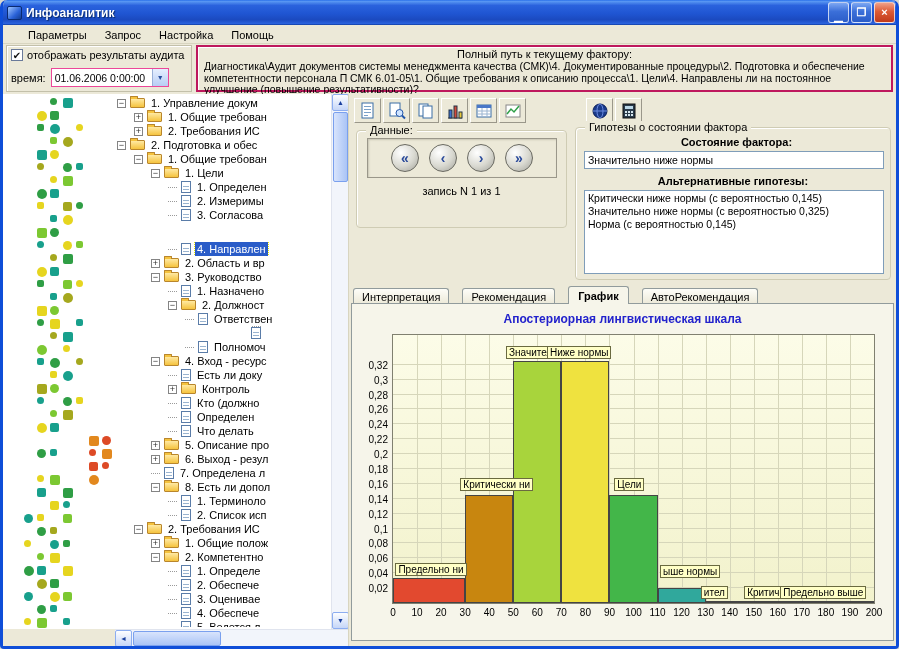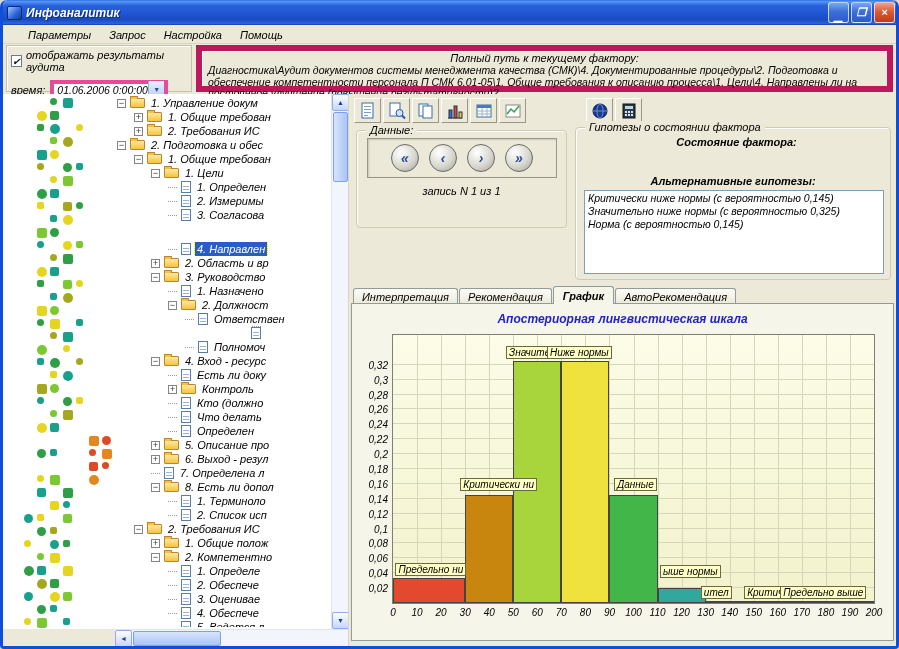--- a/index.html
+++ b/index.html
@@ -1,19 +1,19 @@
 <!DOCTYPE html>
 <html><head>
 <meta charset="utf-8">
 <style>
   html,body{margin:0;padding:0;width:899px;height:649px;overflow:hidden;background:#d8d8d0;}
   *{box-sizing:border-box;}
   .window{position:absolute;left:0;top:0;width:899px;height:649px;
     border:3px solid #0f4ed8;border-top:none;border-radius:7px 7px 4px 4px;
-    background:#ece9d8;font-family:"Liberation Sans",sans-serif;font-size:11px;color:#000;overflow:hidden;font-style:italic;}
+    background:#ece9d8;font-family:"Liberation Sans",sans-serif;font-size:11px;color:#000;overflow:hidden;}
   
   .titlebar{position:absolute;left:-3px;top:0;width:899px;height:25px;
     background:linear-gradient(180deg,#2a70ea 0%,#5795f2 6%,#2a62dd 22%,#1f55d2 55%,#1b4ac0 78%,#2a62dd 94%,#0f3ca0 100%);
     border-radius:7px 7px 0 0;display:flex;align-items:center;padding:0 4px;}
   .app-icon{width:15px;height:14px;margin:0 4px 0 3px;border-radius:2px;
     background:linear-gradient(135deg,#9ec6ff,#2a62d8 60%,#123c90);border:1px solid #0a2a70;}
   .title-text{color:#fff;font-weight:bold;font-size:12px;text-shadow:1px 1px 1px #0a2a6a;flex:1;}
   .winbtns{display:flex;gap:2px;}
   .wbtn{width:21px;height:21px;border-radius:3px;border:1px solid rgba(255,255,255,.7);
     background:linear-gradient(180deg,#7da7f2,#3b6fd9 45%,#2a5cc8);color:#fff;
@@ -24,26 +24,26 @@
   .menubar{position:absolute;left:0;top:25px;width:893px;height:19px;background:#ece9d8;
     border-bottom:1px solid #d8d5c0;display:flex;align-items:flex-end;padding-left:16px;}
   .menu-item{padding:2px 9px;cursor:default;}
   
   .auditbar{position:absolute;left:0;top:44px;width:893px;height:50px;background:#ece9d8;}
   .audit-left{position:absolute;left:3px;top:1px;width:186px;height:47px;
     border:1px solid #c3c0aa;box-shadow:inset 1px 1px 0 #fff;padding:3px 4px;}
   .cb-row{display:flex;align-items:center;gap:4px;}
   .cb{width:12px;height:12px;border:1px solid #6a7a9a;background:#fff;font-size:10px;line-height:11px;text-align:center;color:#111;}
   .time-row{display:flex;align-items:center;gap:5px;margin-top:7px;}
-  .combo{display:inline-flex;width:118px;height:19px;border:4px solid #ec4899;background:#fff;align-items:center;}
+  .combo{display:inline-flex;width:118px;height:19px;border:1px solid #ec4899;background:#fff;align-items:center;}
   .combo-text{flex:1;padding:0 3px;font-size:10.5px;white-space:nowrap;overflow:hidden;}
   .combo-btn{width:16px;height:17px;background:linear-gradient(180deg,#e6efff,#b8cdf4);border-left:1px solid #9ab0d8;
     color:#2a4f9e;font-size:7px;line-height:17px;text-align:center;}
   .path-box{position:absolute;left:193px;top:1px;width:697px;height:47px;
-    border:6px solid #be185d;box-shadow:inset 1px 1px 0 #fff;padding:1px 6px;}
+    border:2px solid #be185d;box-shadow:inset 1px 1px 0 #fff;padding:1px 6px;}
   .path-label{text-align:center;font-size:11px;margin-bottom:1px;}
   .path-text{font-size:10.5px;line-height:11.5px;}
   
   .main{position:absolute;left:0;top:94px;width:893px;height:552px;}
   .left-white{position:absolute;left:0;top:0;width:345px;height:552px;background:#fff;}
   .dots{position:absolute;left:0;top:0;width:112px;height:535px;overflow:hidden;}
   .dot{position:absolute;}
   .corner-strip{position:absolute;left:0;bottom:0;width:112px;height:17px;background:#ece9d8;}
   .tree{position:absolute;left:112px;top:2px;width:216px;height:531px;overflow:hidden;}
   .trow{height:14px;line-height:14px;white-space:nowrap;display:flex;align-items:center;overflow:hidden;}
@@ -88,21 +88,21 @@
   .time-text{position:absolute;left:0;top:72px;width:100%;text-align:center;}
   .g-hyp{left:226px;top:33px;width:316px;height:153px;}
   .hyp-label{position:absolute;width:100%;text-align:center;font-weight:bold;}
   .lbl-state{top:8px;padding-left:7px;}
   .hyp-state{position:absolute;left:8px;top:23px;width:300px;height:18px;background:#fff;border:1px solid #7f9db9;
     padding:2px 3px;font-size:10.5px;}
   .lbl-alt{top:47px;}
   .hyp-list{position:absolute;left:8px;top:62px;width:300px;height:84px;background:#fff;border:1px solid #7f9db9;
     padding:1px 3px;font-size:10.5px;line-height:13px;overflow:hidden;}
   
-  .tabs{position:absolute;left:4px;top:192px;height:18px;display:flex;align-items:flex-end;}
+  .tabs{position:absolute;left:4px;top:192px;height:18px;display:flex;align-items:flex-end;gap:12px;}
   .tab{border:1px solid #919b9c;border-bottom:none;border-radius:3px 3px 0 0;background:linear-gradient(#fdfdf8,#ece9d8);
     padding:2px 8px 1px;margin-right:1px;position:relative;z-index:1;}
   .tab.active{font-weight:bold;background:#f6f5ea;padding:3px 9px 2px;z-index:3;}
   .tab-page{position:absolute;left:2px;top:209px;width:543px;height:338px;border:1px solid #919b9c;
     background:#f6f5ea;z-index:2;}
   .chart-title{position:absolute;top:8px;width:100%;text-align:center;color:#2222cc;font-weight:bold;font-size:12px;}
   .plot{position:absolute;left:40px;top:30px;right:18px;bottom:36px;border:1px solid #808070;
     background:linear-gradient(180deg,#fcfce8,#f2f2cc);}
   .gridv{position:absolute;top:0;bottom:0;width:1px;background:#d6d6ba;}
   .gridh{position:absolute;left:0;right:0;height:1px;background:#d6d6ba;}
@@ -358,26 +358,26 @@
             <div class="tlabel">Контроль</div>
           </div>
           <div class="trow" style="padding-left: 53px;">
             <div class="tconn"></div>
             <div class="idoc"></div>
             <div class="tlabel">Кто (должно</div>
           </div>
           <div class="trow" style="padding-left: 53px;">
             <div class="tconn"></div>
             <div class="idoc"></div>
+            <div class="tlabel">Определен</div>
+          </div>
+          <div class="trow" style="padding-left: 53px;">
+            <div class="tconn"></div>
+            <div class="idoc"></div>
             <div class="tlabel">Что делать</div>
-          </div>
-          <div class="trow" style="padding-left: 53px;">
-            <div class="tconn"></div>
-            <div class="idoc"></div>
-            <div class="tlabel">Определен</div>
           </div>
           <div class="trow" style="padding-left: 36px;">
             <div class="expander">+</div>
             <div class="ifolder"></div>
             <div class="tlabel">5. Описание про</div>
           </div>
           <div class="trow" style="padding-left: 36px;">
             <div class="expander">+</div>
             <div class="ifolder"></div>
             <div class="tlabel">6. Выход - резул</div>
@@ -528,20 +528,21 @@
             <div class="navbtn">‹</div>
             <div class="navbtn">›</div>
             <div class="navbtn">»</div>
           </div>
         <div class="rec-text">запись N 1 из 1</div>
       </div>
 
       <div class="group g-hyp">
         <div class="g-title">Гипотезы о состоянии фактора</div>
         <div class="hyp-label lbl-state">Состояние фактора:</div>
+        <div class="hyp-state">Значительно ниже нормы</div>
         <div class="hyp-label lbl-alt">Альтернативные гипотезы:</div>
         <div class="hyp-list" id="hyplist">
             <div class="hyp-item">Критически ниже нормы (с вероятностью 0,145)</div>
             <div class="hyp-item">Значительно ниже нормы (с вероятностью 0,325)</div>
             <div class="hyp-item">Норма (с вероятностью 0,145)</div>
           </div>
       </div>
 
       <div class="tabs" id="tabs">
           <div class="tab">Интерпретация</div>
@@ -631,21 +632,21 @@
             <div class="bar" style="left: 35%; width: 10%; height: 90.2778%; background: rgb(239, 226, 63);"></div>
             <div class="bar" style="left: 45%; width: 10%; height: 40.2778%; background: rgb(67, 182, 73);"></div>
             <div class="bar" style="left: 55%; width: 10%; height: 5.55556%; background: rgb(48, 168, 156);"></div>
             <div class="bar" style="left: 65%; width: 10%; height: 0.833333%; background: rgb(72, 104, 200);"></div>
             <div class="bar" style="left: 75%; width: 10%; height: 0.833333%; background: rgb(144, 72, 200);"></div>
             <div class="bar" style="left: 85%; width: 15%; height: 0.833333%; background: rgb(200, 72, 144);"></div>
             <div class="callout" style="left: 0.5%; bottom: 10%;">Предельно ни</div>
             <div class="callout" style="left: 14%; bottom: 41.6667%;">Критически ни</div>
             <div class="callout" style="left: 23.5%; bottom: 91.1111%;">Значительн</div>
             <div class="callout" style="left: 32%; bottom: 91.1111%;">Ниже нормы</div>
-            <div class="callout" style="left: 46%; bottom: 41.6667%;">Данные</div>
+            <div class="callout" style="left: 46%; bottom: 41.6667%;">Цели</div>
             <div class="callout" style="left: 55.5%; bottom: 9.44444%;">ыше нормы</div>
             <div class="callout" style="left: 64%; bottom: 1.66667%;">ител</div>
             <div class="callout" style="left: 73%; bottom: 1.66667%;">Критичес</div>
             <div class="callout" style="left: 80.5%; bottom: 1.66667%;">Предельно выше</div>
           </div>
       </div>
     </div>
   </div>
 </div>
 

